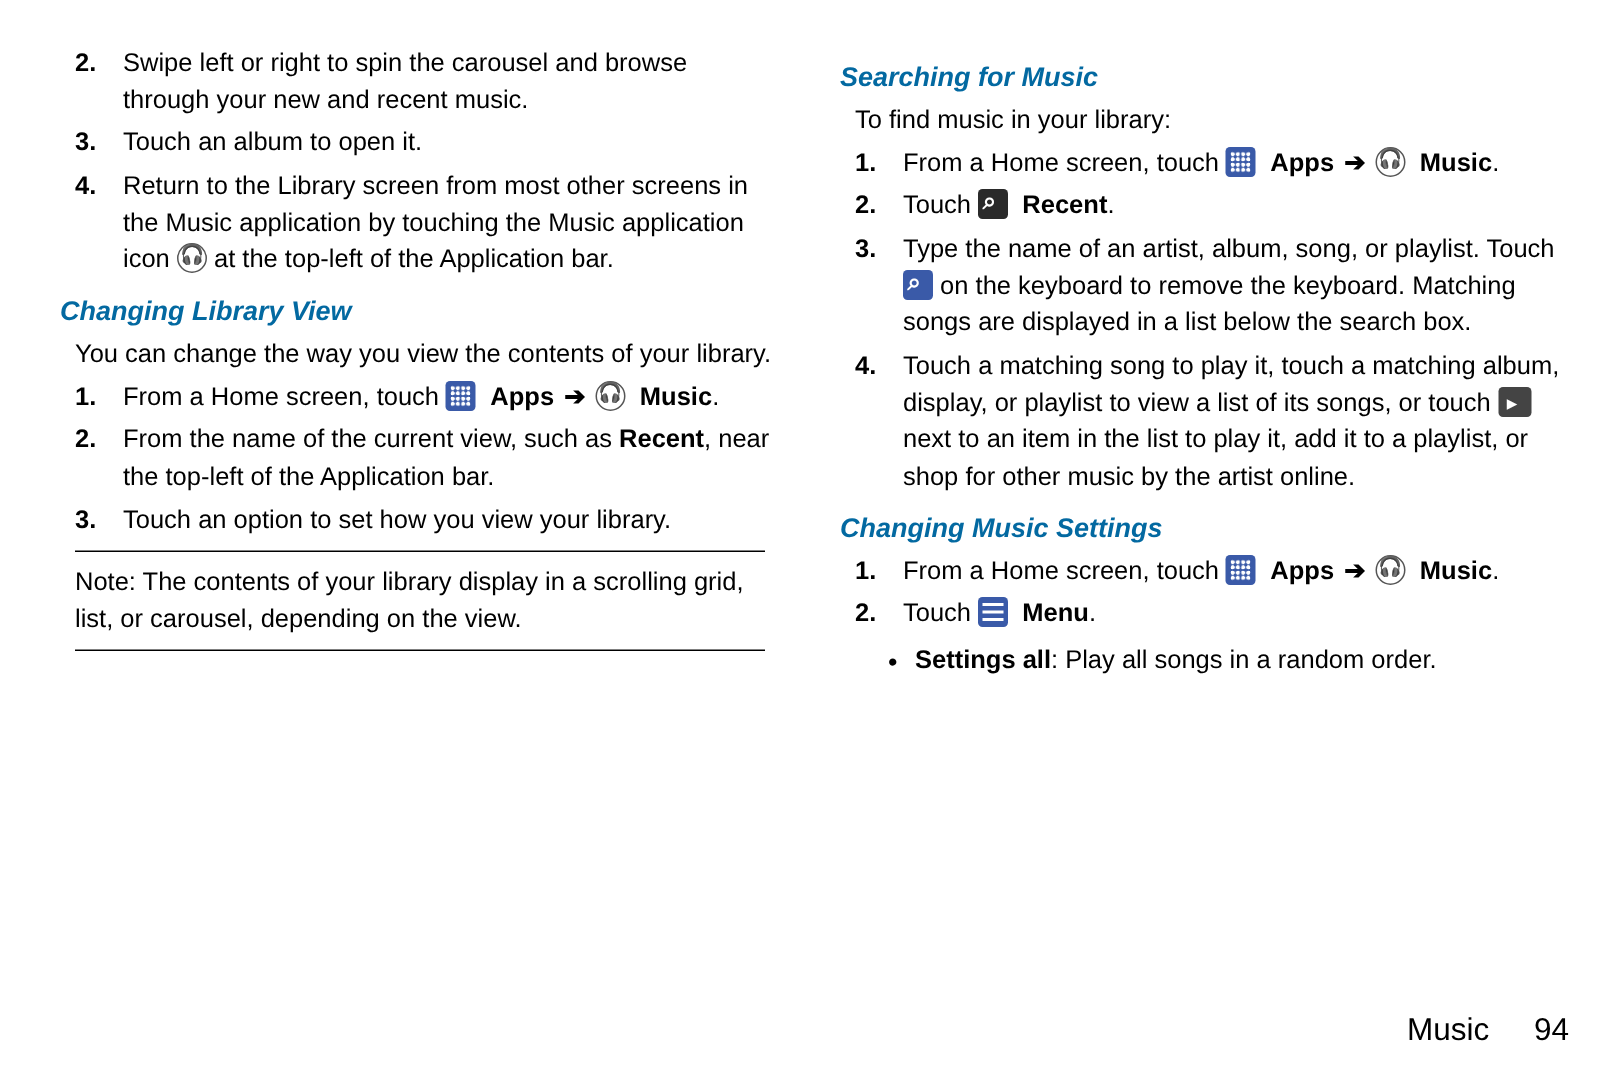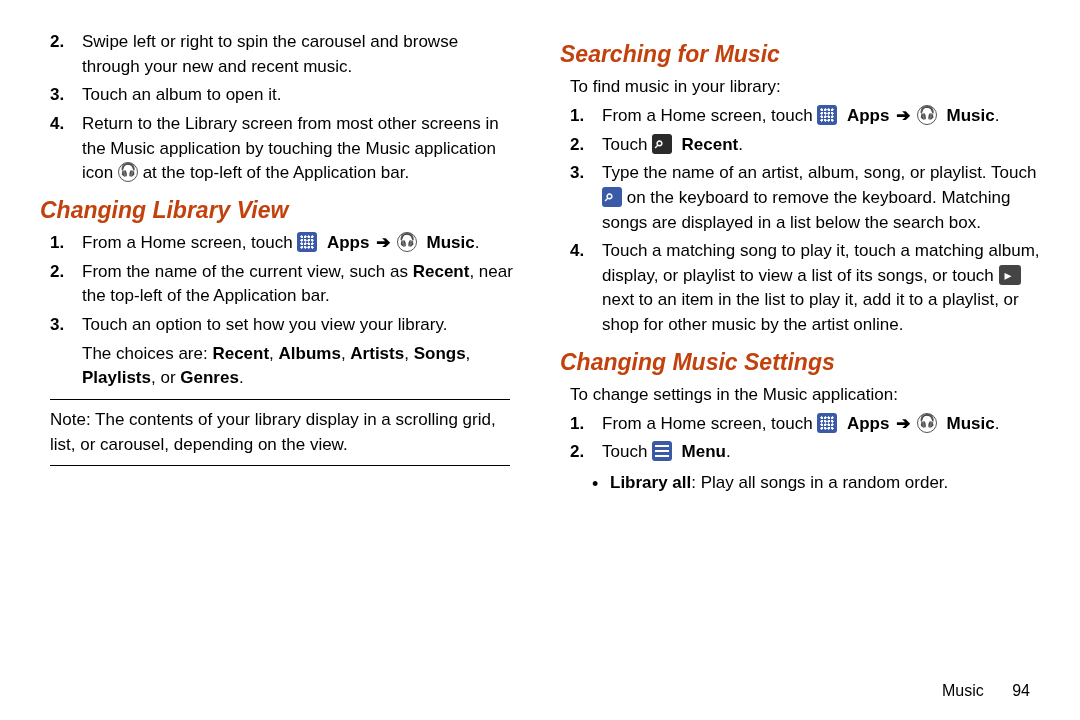--- a/index.html
+++ b/index.html
@@ -15,24 +15,24 @@
   }
   .page {
     display: flex;
     padding: 30px 40px 10px 40px;
     gap: 40px;
   }
   .col {
     width: 490px;
   }
   .heading {
-    color: #c2410c;
+    color: #0369a1;
     font-weight: bold;
     font-style: italic;
-    font-size: 23px;
+    font-size: 18px;
     margin-top: 8px;
     margin-bottom: 4px;
   }
   .intro {
     margin-left: 10px;
     margin-bottom: 4px;
   }
   ol {
     list-style: none;
     margin-left: 10px;
@@ -153,22 +153,22 @@
   .bullet::before {
     content: "•";
     position: absolute;
     left: 0;
     top: 0;
     font-size: 18px;
   }
   .footer {
     position: absolute;
     bottom: 18px;
-    right: 50px;
-    font-size: 16px;
+    right: 34px;
+    font-size: 21px;
   }
   .footer .pn { margin-left: 24px; }
 </style>
 </head>
 <body>
 
 <div class="page">
 
   <div class="col">
     <ol>
@@ -182,41 +182,39 @@
       </li>
       <li class="step">
         <span class="num">4.</span>
         <span>Return to the Library screen from most other screens in the Music application by touching the Music application icon </span>
         <span class="icon icon-music"></span>
         <span> at the top-left of the Application bar.</span>
       </li>
     </ol>
 
     <div class="heading">Changing Library View</div>
+    <div class="intro">You can change the way you view the contents of your library.</div>
 
     <ol>
       <li class="step">
         <span class="num">1.</span>
         <span>From a Home screen, touch </span>
         <span class="icon icon-apps"></span>
         <span class="bold">&nbsp;<span>Apps</span></span>
         <span class="arrow">➔</span>
         <span class="icon icon-music"></span>
         <span class="bold">&nbsp;<span>Music</span></span><span>.</span>
       </li>
       <li class="step">
         <span class="num">2.</span>
         <span>From the name of the current view, such as </span><span class="bold">Recent</span><span>, near the top-left of the Application bar.</span>
       </li>
       <li class="step">
         <span class="num">3.</span>
         <span>Touch an option to set how you view your library.</span>
-        <div class="sub">
-          <span>The choices are: </span><span class="bold">Recent</span><span>, </span><span class="bold">Albums</span><span>, </span><span class="bold">Artists</span><span>, </span><span class="bold">Songs</span><span>, </span><span class="bold">Playlists</span><span>, or </span><span class="bold">Genres</span><span>.</span>
-        </div>
       </li>
     </ol>
 
     <hr class="rule">
     <div class="note">
       <span class="note-label">Note:</span><span> The contents of your library display in a scrolling grid, list, or carousel, depending on the view.</span>
     </div>
     <hr class="rule">
   </div>
 
@@ -248,42 +246,41 @@
       </li>
       <li class="step">
         <span class="num">4.</span>
         <span>Touch a matching song to play it, touch a matching album, display, or playlist to view a list of its songs, or touch </span>
         <span class="icon icon-context"></span>
         <span> next to an item in the list to play it, add it to a playlist, or shop for other music by the artist online.</span>
       </li>
     </ol>
 
     <div class="heading">Changing Music Settings</div>
-    <div class="intro">To change settings in the Music application:</div>
 
     <ol>
       <li class="step">
         <span class="num">1.</span>
         <span>From a Home screen, touch </span>
         <span class="icon icon-apps"></span>
         <span class="bold">&nbsp;<span>Apps</span></span>
         <span class="arrow">➔</span>
         <span class="icon icon-music"></span>
         <span class="bold">&nbsp;<span>Music</span></span><span>.</span>
       </li>
       <li class="step">
         <span class="num">2.</span>
         <span>Touch </span>
         <span class="icon icon-menu-blue"></span>
         <span class="bold">&nbsp;<span>Menu</span></span><span>.</span>
       </li>
     </ol>
 
     <div class="bullet">
-      <span class="bold">Library all</span><span>: Play all songs in a random order.</span>
+      <span class="bold">Settings all</span><span>: Play all songs in a random order.</span>
     </div>
   </div>
 </div>
 
 <div class="footer">
   <span>Music</span>
   <span class="pn">94</span>
 </div>
 
 </body></html>

